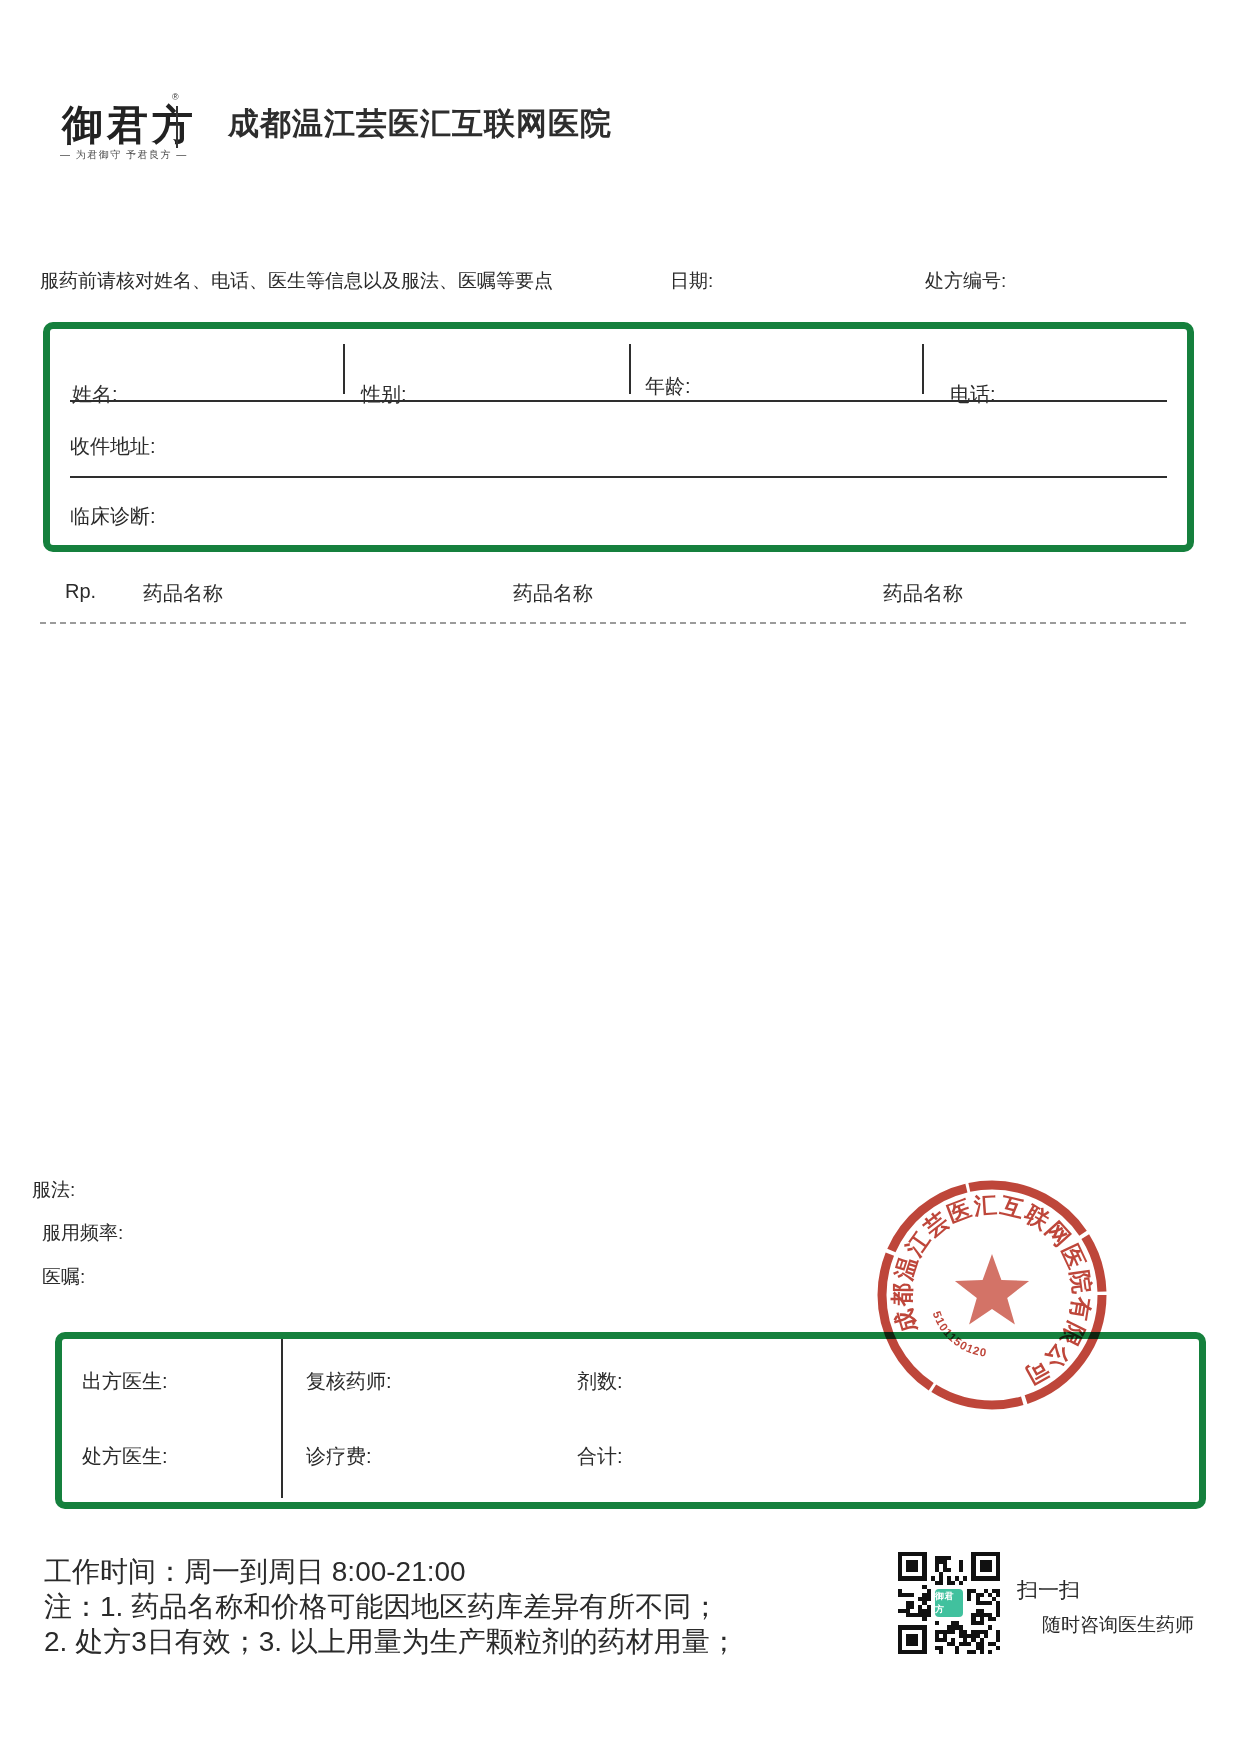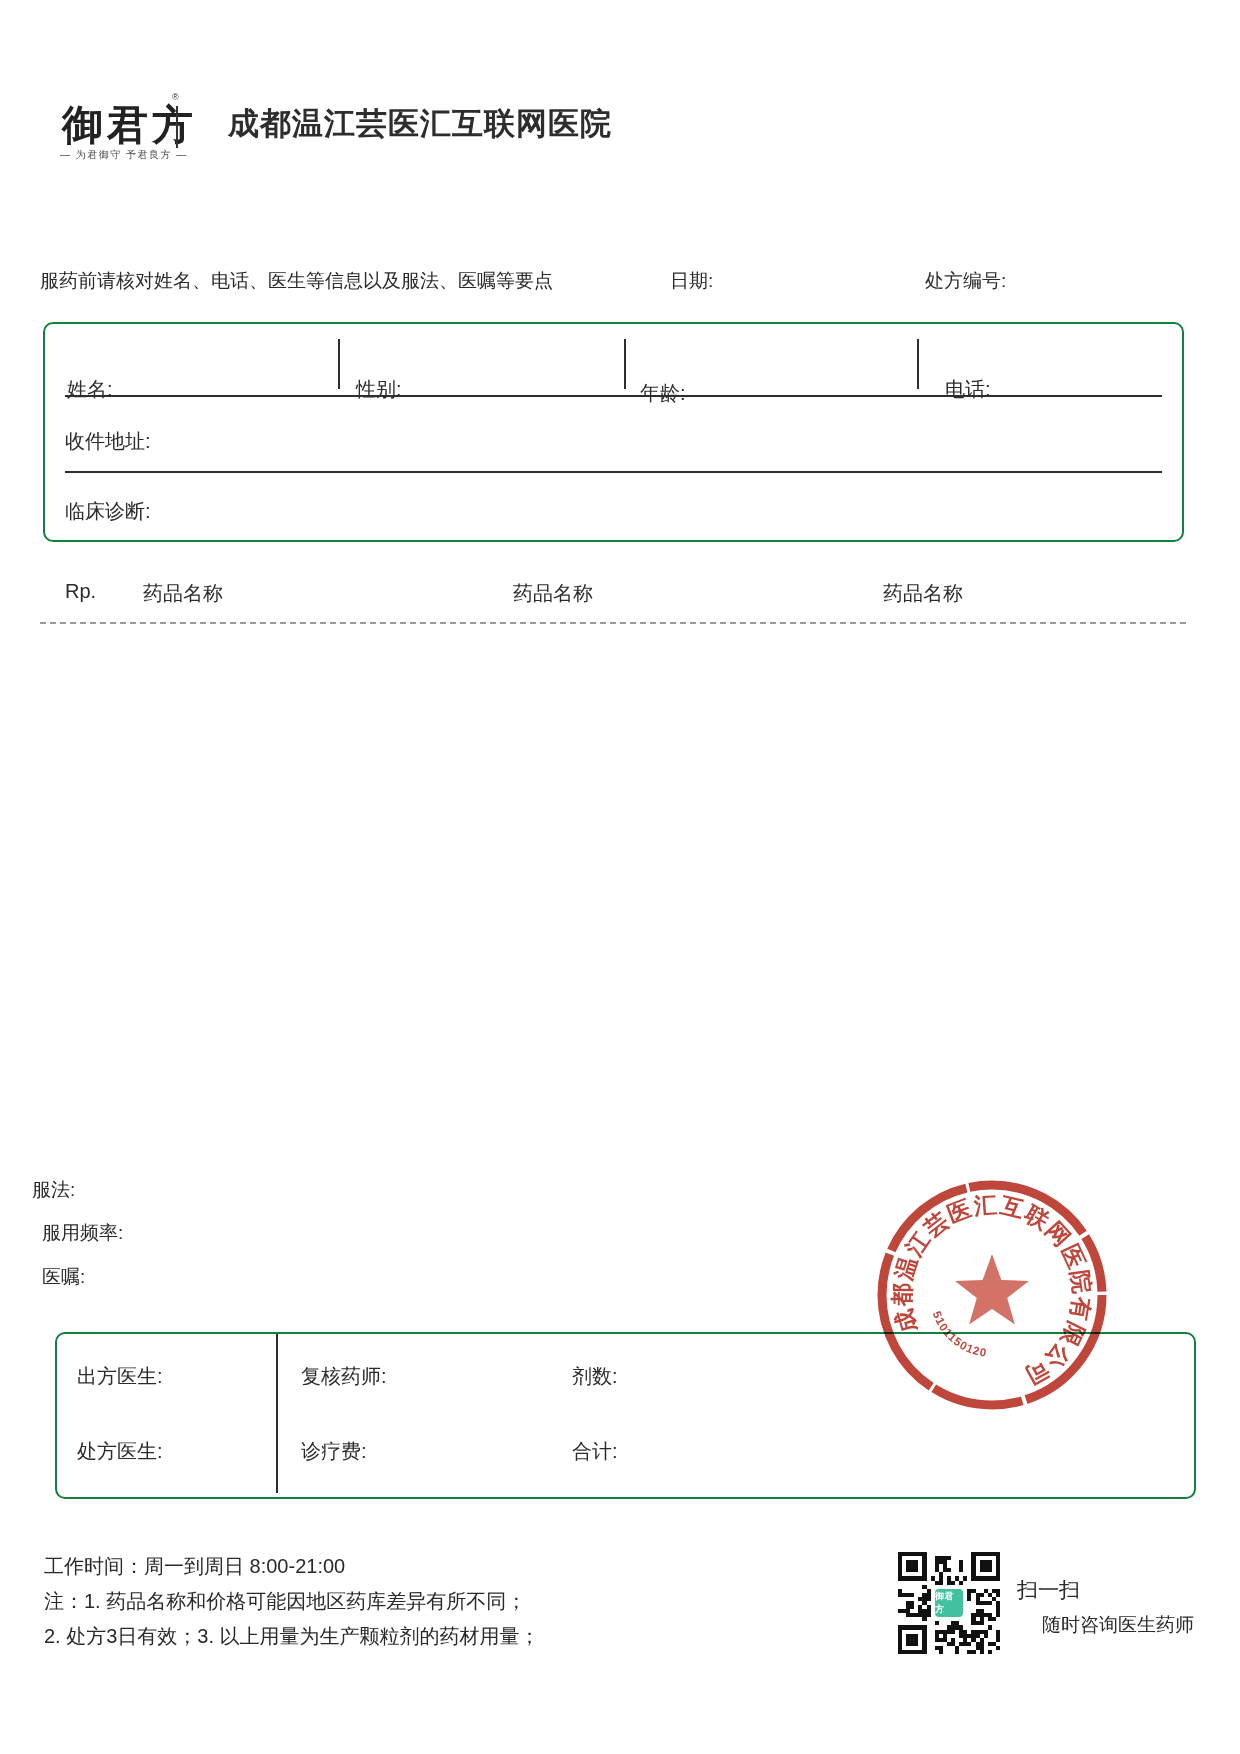--- a/index.html
+++ b/index.html
@@ -10,34 +10,34 @@
   .abs{position:absolute;}
   
   .logo-main{font-family:"DejaVu Serif",serif;font-weight:700;font-size:41px;letter-spacing:4px;color:#222;}
   .logo-reg{font-size:9px;color:#333;}
   .logo-rule{width:2px;height:42px;background:#333;}
   .logo-tagline{font-size:10px;letter-spacing:1.5px;color:#4a4a4a;white-space:nowrap;}
   .hospital-title{font-size:31px;font-weight:700;color:#2d2d2d;letter-spacing:1px;white-space:nowrap;}
   
   .meta-text{font-size:19px;color:#2a2a2a;white-space:nowrap;}
   
-  .round-box{border:2px solid #15803d;border-radius:10px;background:transparent;}
+  .round-box{border:7px solid #15803d;border-radius:10px;background:transparent;}
   .hline{position:absolute;left:20px;right:20px;height:2px;background:#2e2e2e;}
   .vdiv{position:absolute;width:2px;background:#2e2e2e;}
   .field-label{position:absolute;font-size:20px;color:#2b2b2b;white-space:nowrap;}
   
   .rx-label{font-size:20px;color:#2b2b2b;white-space:nowrap;}
   .dashed-sep{border-top:2px dashed #9b9b9b;height:0;}
   
   .usage-label{font-size:19px;color:#2b2b2b;white-space:nowrap;}
   
   .stamp{mix-blend-mode:multiply;opacity:.92;}
   .stamp text{font-weight:600;}
   
-  .footer-text{font-size:20px;color:#2a2a2a;white-space:nowrap;}
+  .footer-text{font-size:28px;color:#2a2a2a;white-space:nowrap;}
   .qr-wrap{width:102px;height:102px;}
   .qr-logo{
     position:absolute;left:35px;top:35px;width:32px;height:32px;background:#41c19e;
     border:2px solid #ffffff;border-radius:6px;box-sizing:border-box;
     display:flex;align-items:center;justify-content:center;
     color:#fff;font-size:9px;font-weight:700;letter-spacing:0.5px;
   }
   .scan-title{font-size:21px;color:#2a2a2a;}
   .scan-sub{font-size:19px;color:#2a2a2a;}
 </style>
@@ -57,21 +57,21 @@
   <div class="abs hospital-title" style="left:228px;top:103px;">成都温江芸医汇互联网医院</div>
   <div class="abs meta-text" style="left:670px;top:268px;">日期:</div>
   <div class="abs meta-text" style="left:925px;top:268px;">处方编号:</div>
 
   <div class="abs round-box" style="left:43px;top:322px;width:1137px;height:216px;">
 
     <span class="field-label" style="left:22px;top:52px;">姓名:</span>
     <span class="vdiv" style="left:293px;top:15px;height:50px;"></span>
     <span class="field-label" style="left:311px;top:52px;">性别:</span>
     <span class="vdiv" style="left:579px;top:15px;height:50px;"></span>
-    <span class="field-label" style="left:595px;top:56px;text-align:center;">年龄:</span>
+    <span class="field-label" style="left:595px;top:44px;text-align:center;">年龄:</span>
     <span class="vdiv" style="left:872px;top:15px;height:50px;"></span>
     <span class="field-label" style="left:900px;top:52px;">电话:</span>
     <span class="hline" style="top:71px;"></span>
 
     <span class="field-label" style="left:20px;top:104px;">收件地址:</span>
     <span class="hline" style="top:147px;"></span>
 
     <span class="field-label" style="left:20px;top:174px;">临床诊断:</span>
   </div>
 

